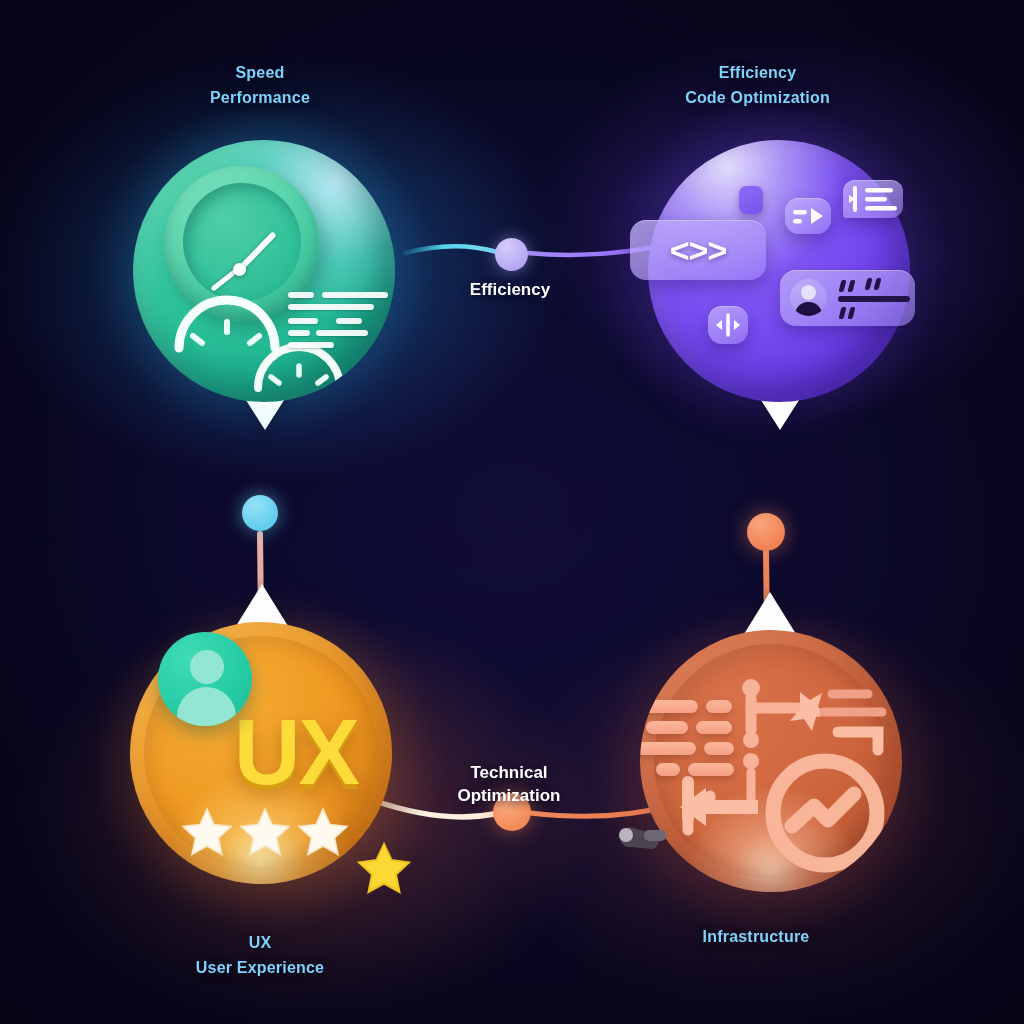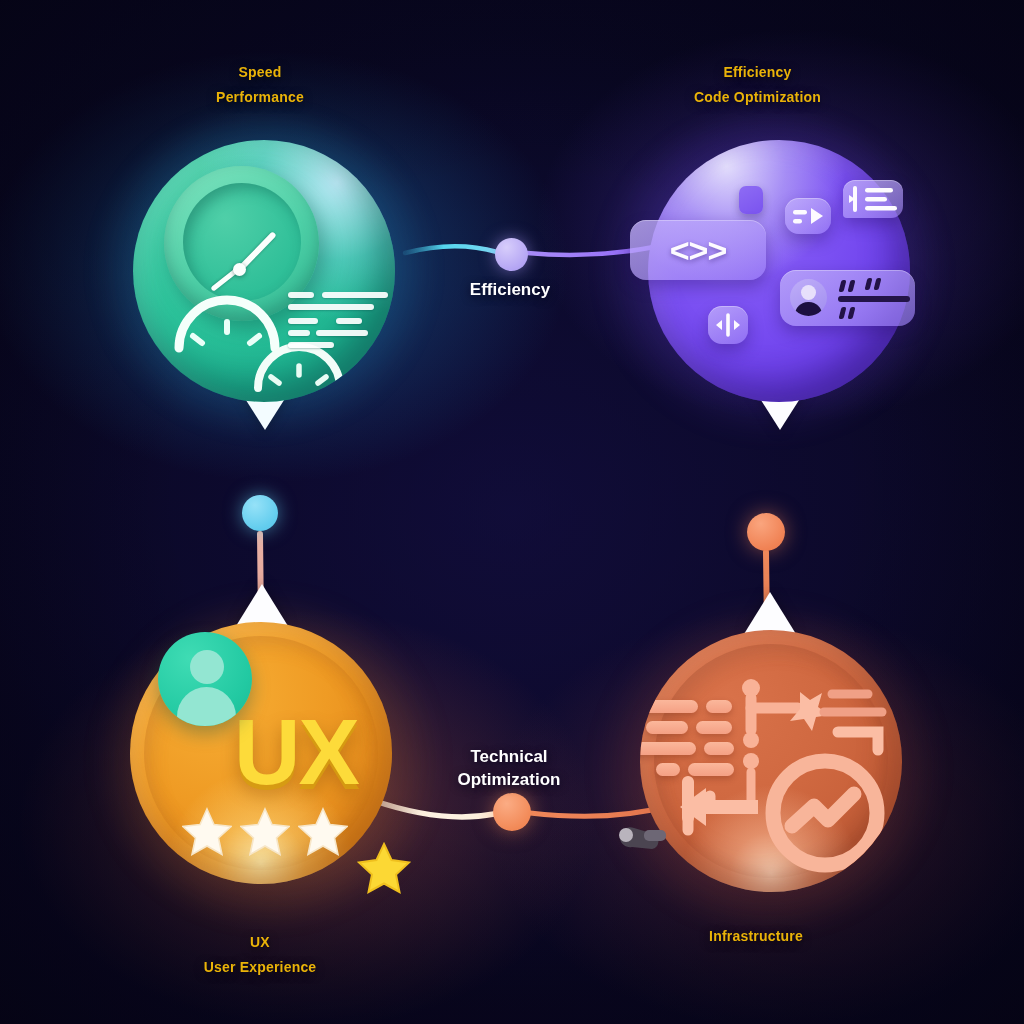--- a/index.html
+++ b/index.html
@@ -24,38 +24,38 @@
       radial-gradient(ellipse 70% 60% at 50% 50%, rgba(18,14,62,.55) 0%, rgba(9,7,34,.95) 78%),
       linear-gradient(165deg,#0a1236 0%,#0d0a30 42%,#120c34 70%,#170e33 100%);
   }
   .vig{
     position:absolute; inset:0;
     background:radial-gradient(ellipse 78% 74% at 50% 48%, rgba(0,0,0,0) 42%, rgba(3,2,14,.72) 100%);
   }
 
   
   .title{
-    position:absolute; text-align:center; color:#eab308;
-    font-weight:bold; font-size:14px; line-height:25px;
+    position:absolute; text-align:center; color:#7dd3fc;
+    font-weight:bold; font-size:16px; line-height:25px;
     letter-spacing:.2px; text-shadow:0 2px 10px rgba(0,0,0,.55);
     white-space:pre-line;
   }
   #t-speed{ left:130px; top:60px; width:260px; }
   #t-eff  { left:625px; top:60px; width:265px; }
   #t-ux   { left:135px; top:930px; width:250px; }
   #t-infra{ left:640px; top:924px; width:232px; }
 
   
   .clabel{
     position:absolute; text-align:center; color:#fff;
     font-weight:bold; font-size:17px; line-height:23px;
     text-shadow:0 2px 8px rgba(6,4,26,.8); white-space:pre-line;
   }
   #cl-eff { left:412px; top:278px; width:196px; }
-  #cl-tech{ left:404px; top:745px; width:210px; }
+  #cl-tech{ left:404px; top:761px; width:210px; }
 
   
   .conn{ position:absolute; inset:0; overflow:visible; }
 
   .dot{ position:absolute; border-radius:50%; }
   #dot-mid-top{
     left:495px; top:238px; width:33px; height:33px;
     background:radial-gradient(circle at 35% 28%,#d7cdfb,#b5a6f4 70%,#a695ee);
     box-shadow:0 0 16px rgba(168,150,240,.55);
   }

